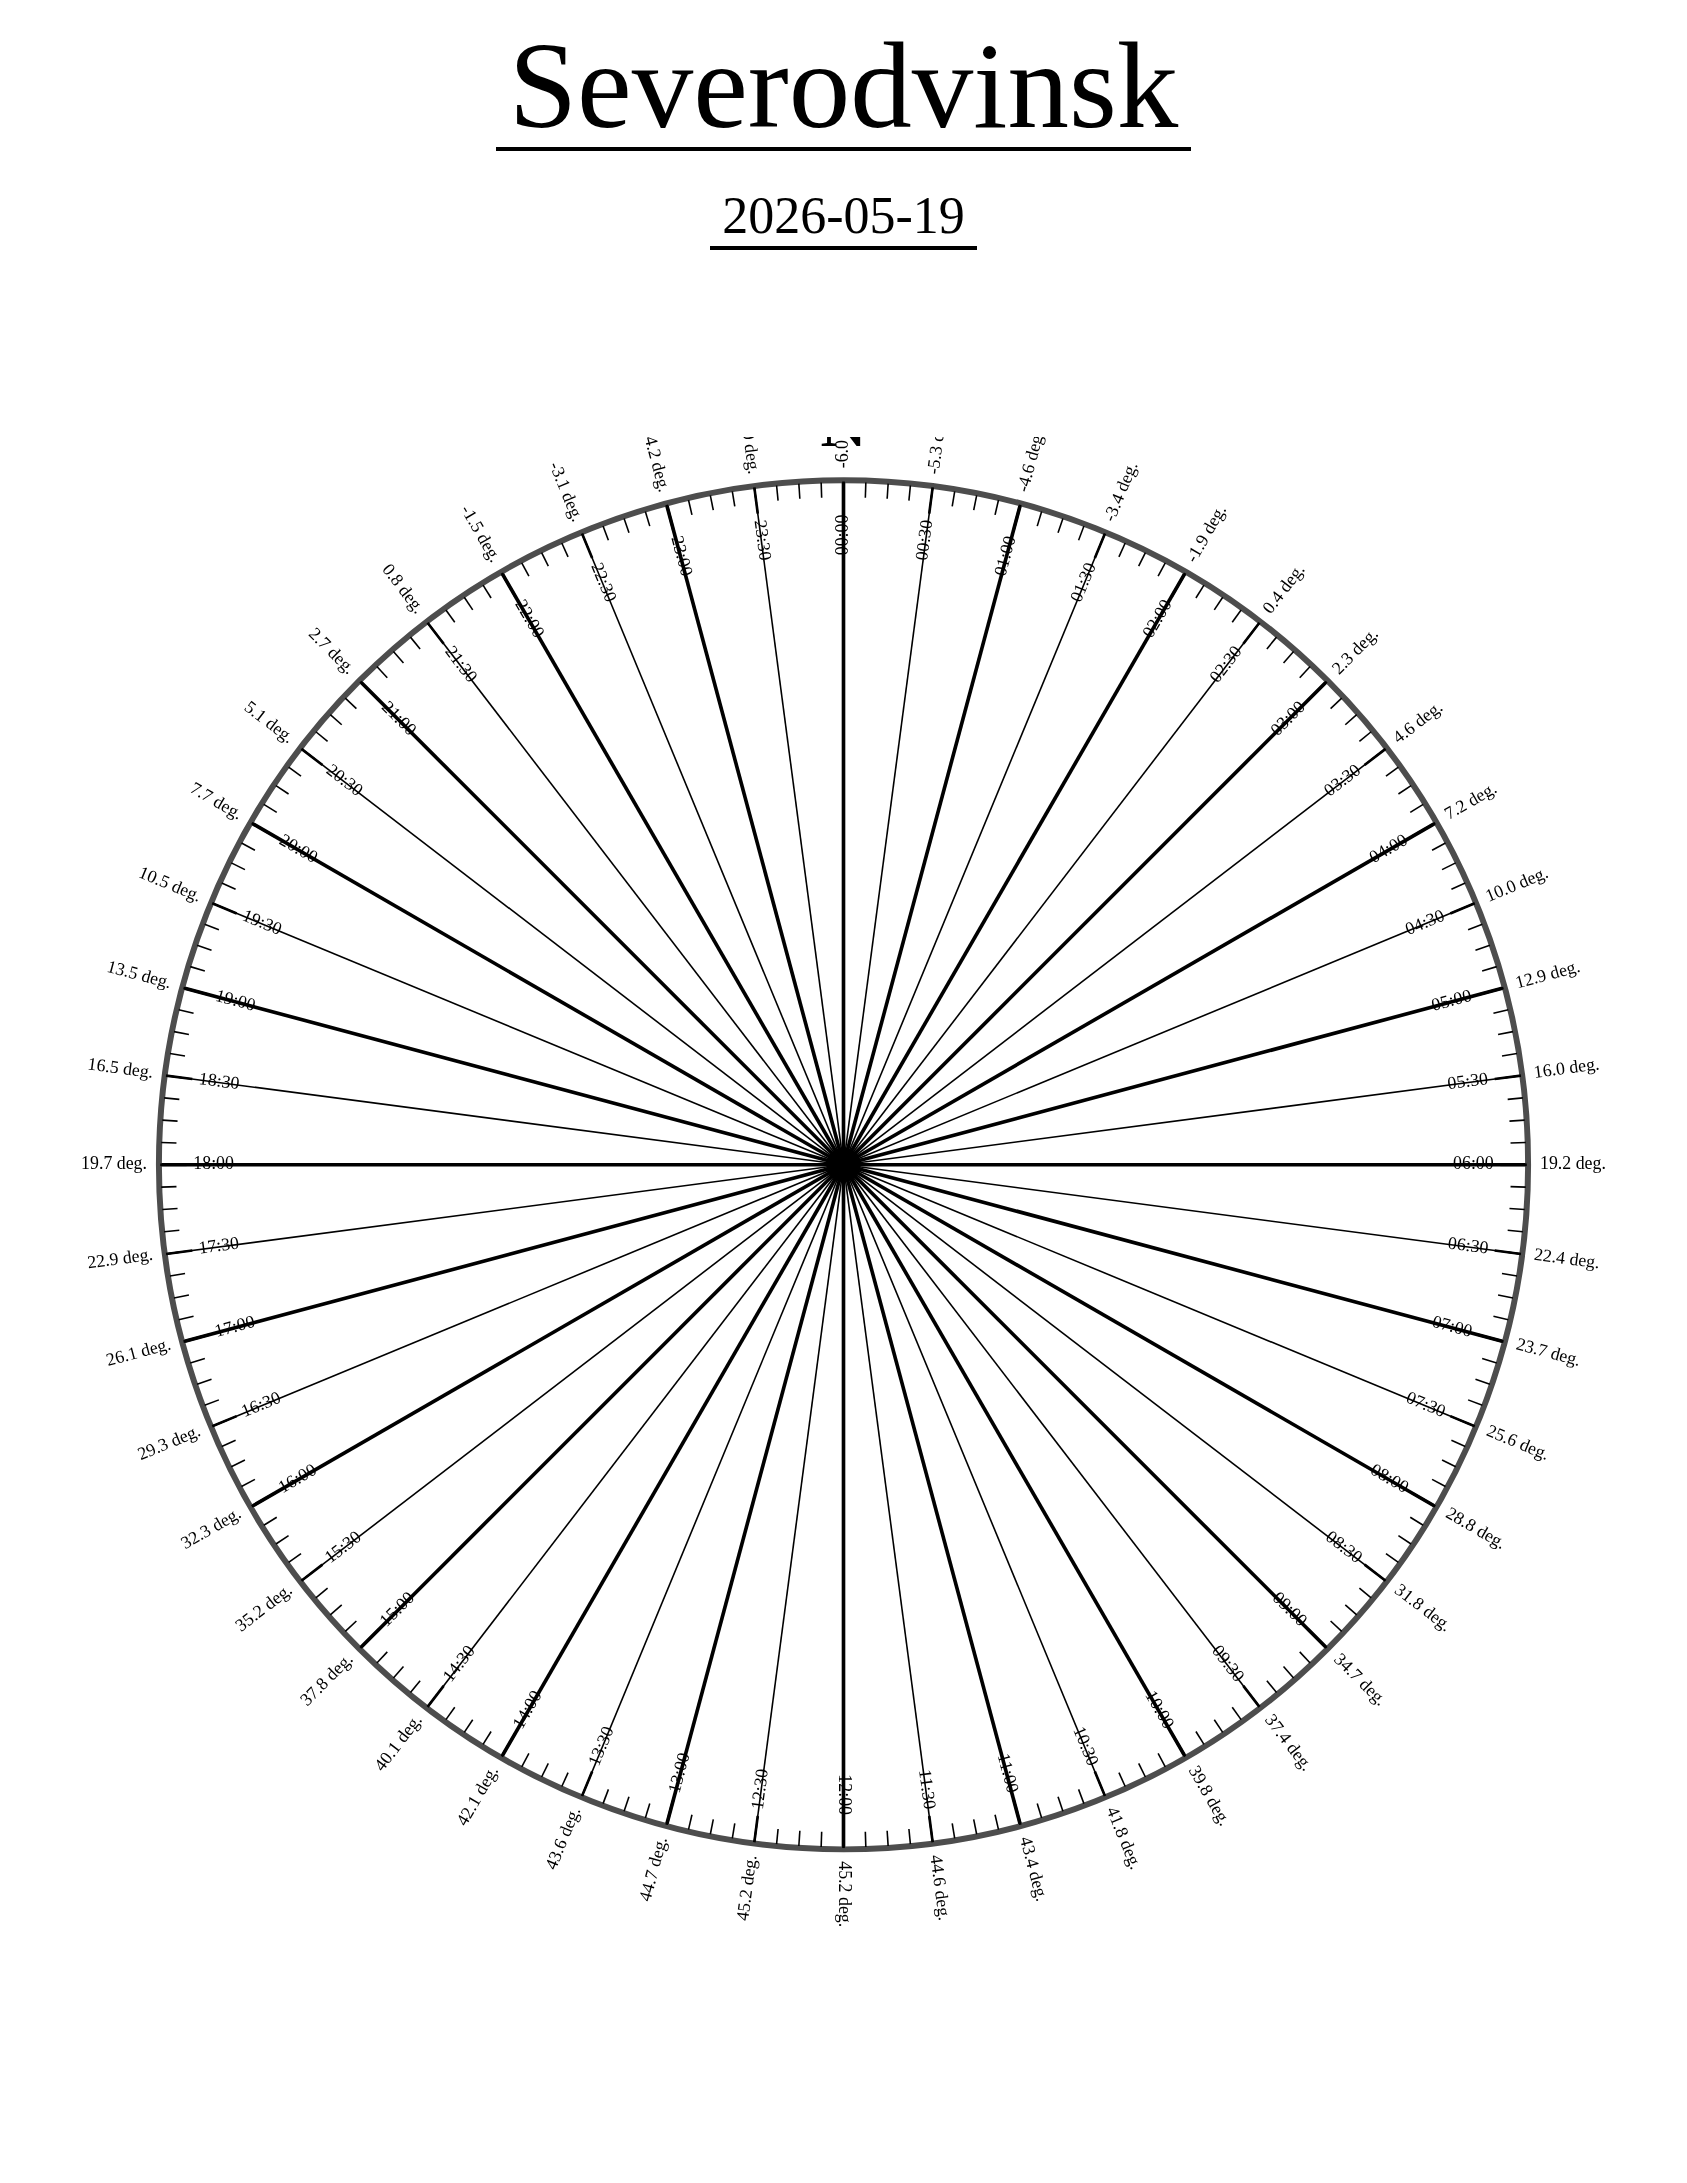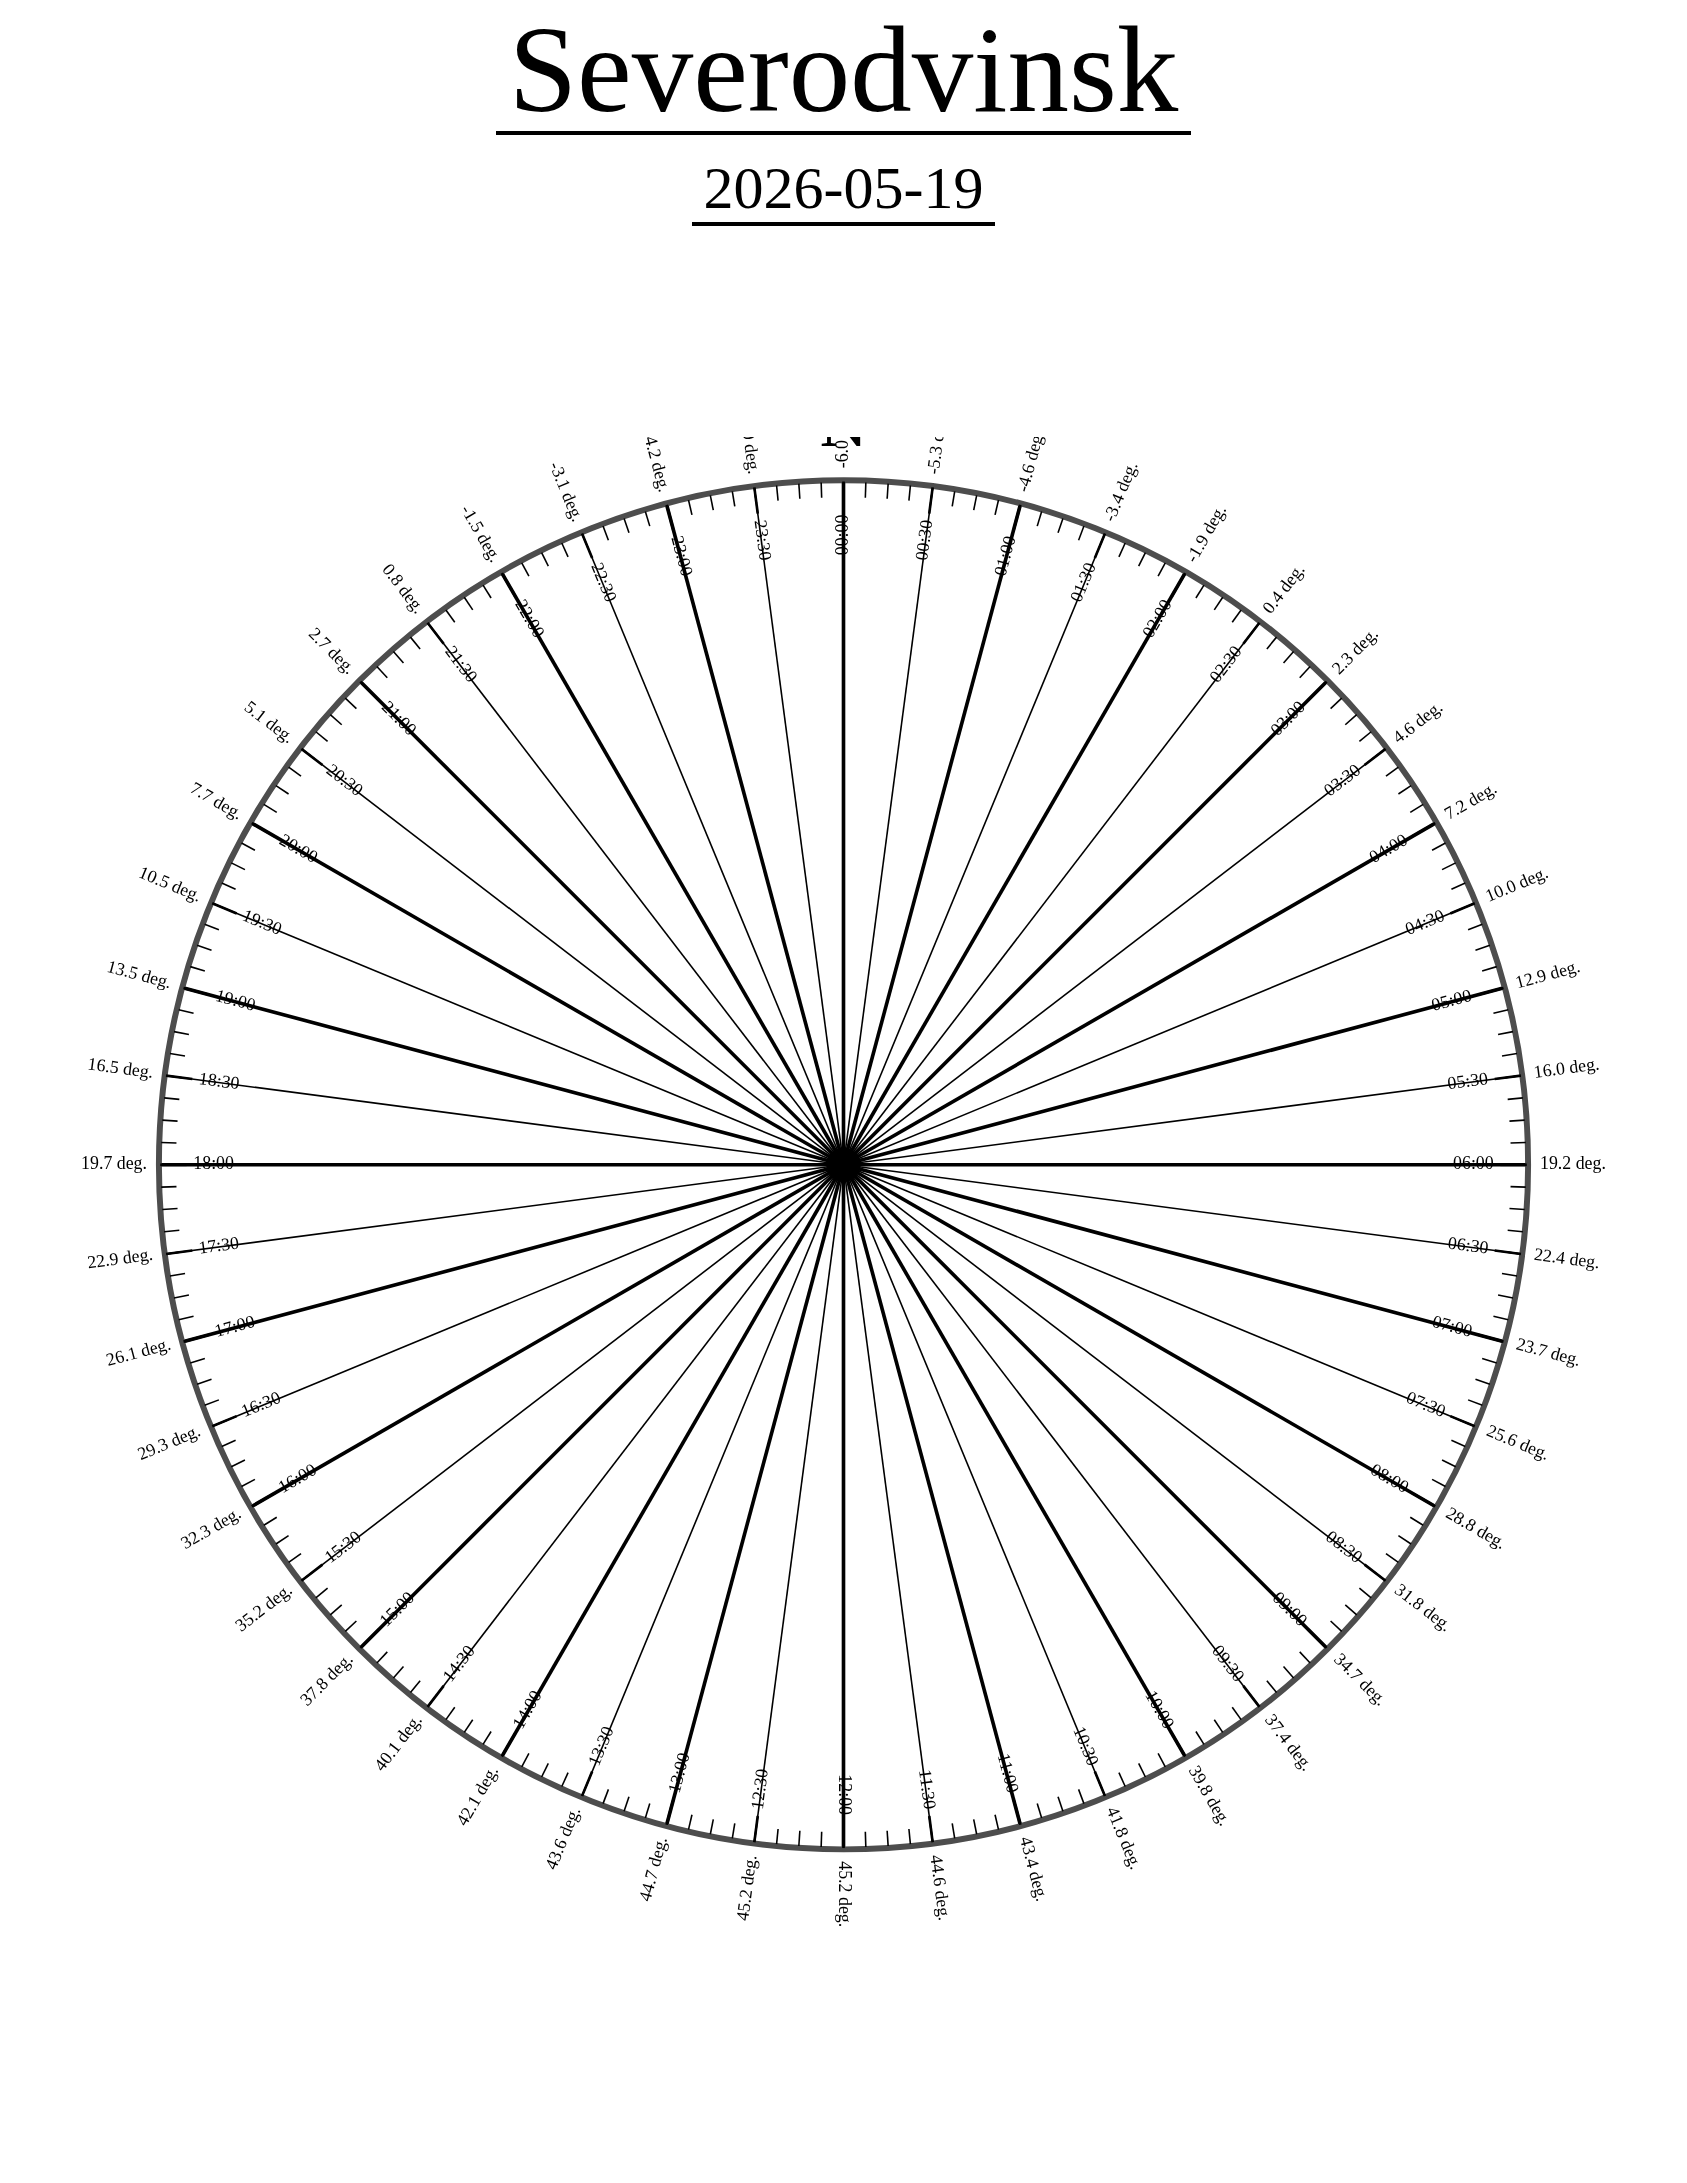--- a/index.html
+++ b/index.html
@@ -25,35 +25,35 @@
     left: 0;
     width: 1687px;
     text-align: center;
   }
   .doc-title {
     font-family: "Liberation Serif", serif;
     font-size: 123px;
     line-height: 1.0;
     font-weight: normal;
     letter-spacing: 0px;
-    margin: 0;
+    margin: 16px;
     padding-top: 8px;
     display: inline-block;
     border-bottom: 4.6px solid #000;
     padding-left: 13.2px;
     padding-right: 13.2px;
   }
   .doc-subtitle-wrap {
     width: 1687px;
     text-align: center;
     margin-top: 22.5px;
   }
   .doc-subtitle {
     font-family: "Liberation Serif", serif;
-    font-size: 60px;
+    font-size: 52px;
     line-height: 1.0;
     font-weight: normal;
     display: inline-block;
     border-bottom: 4px solid #000;
     padding-left: 12px;
     padding-right: 12px;
     padding-bottom: 4px;
   }
   .diagram-wrap {
     position: absolute;

